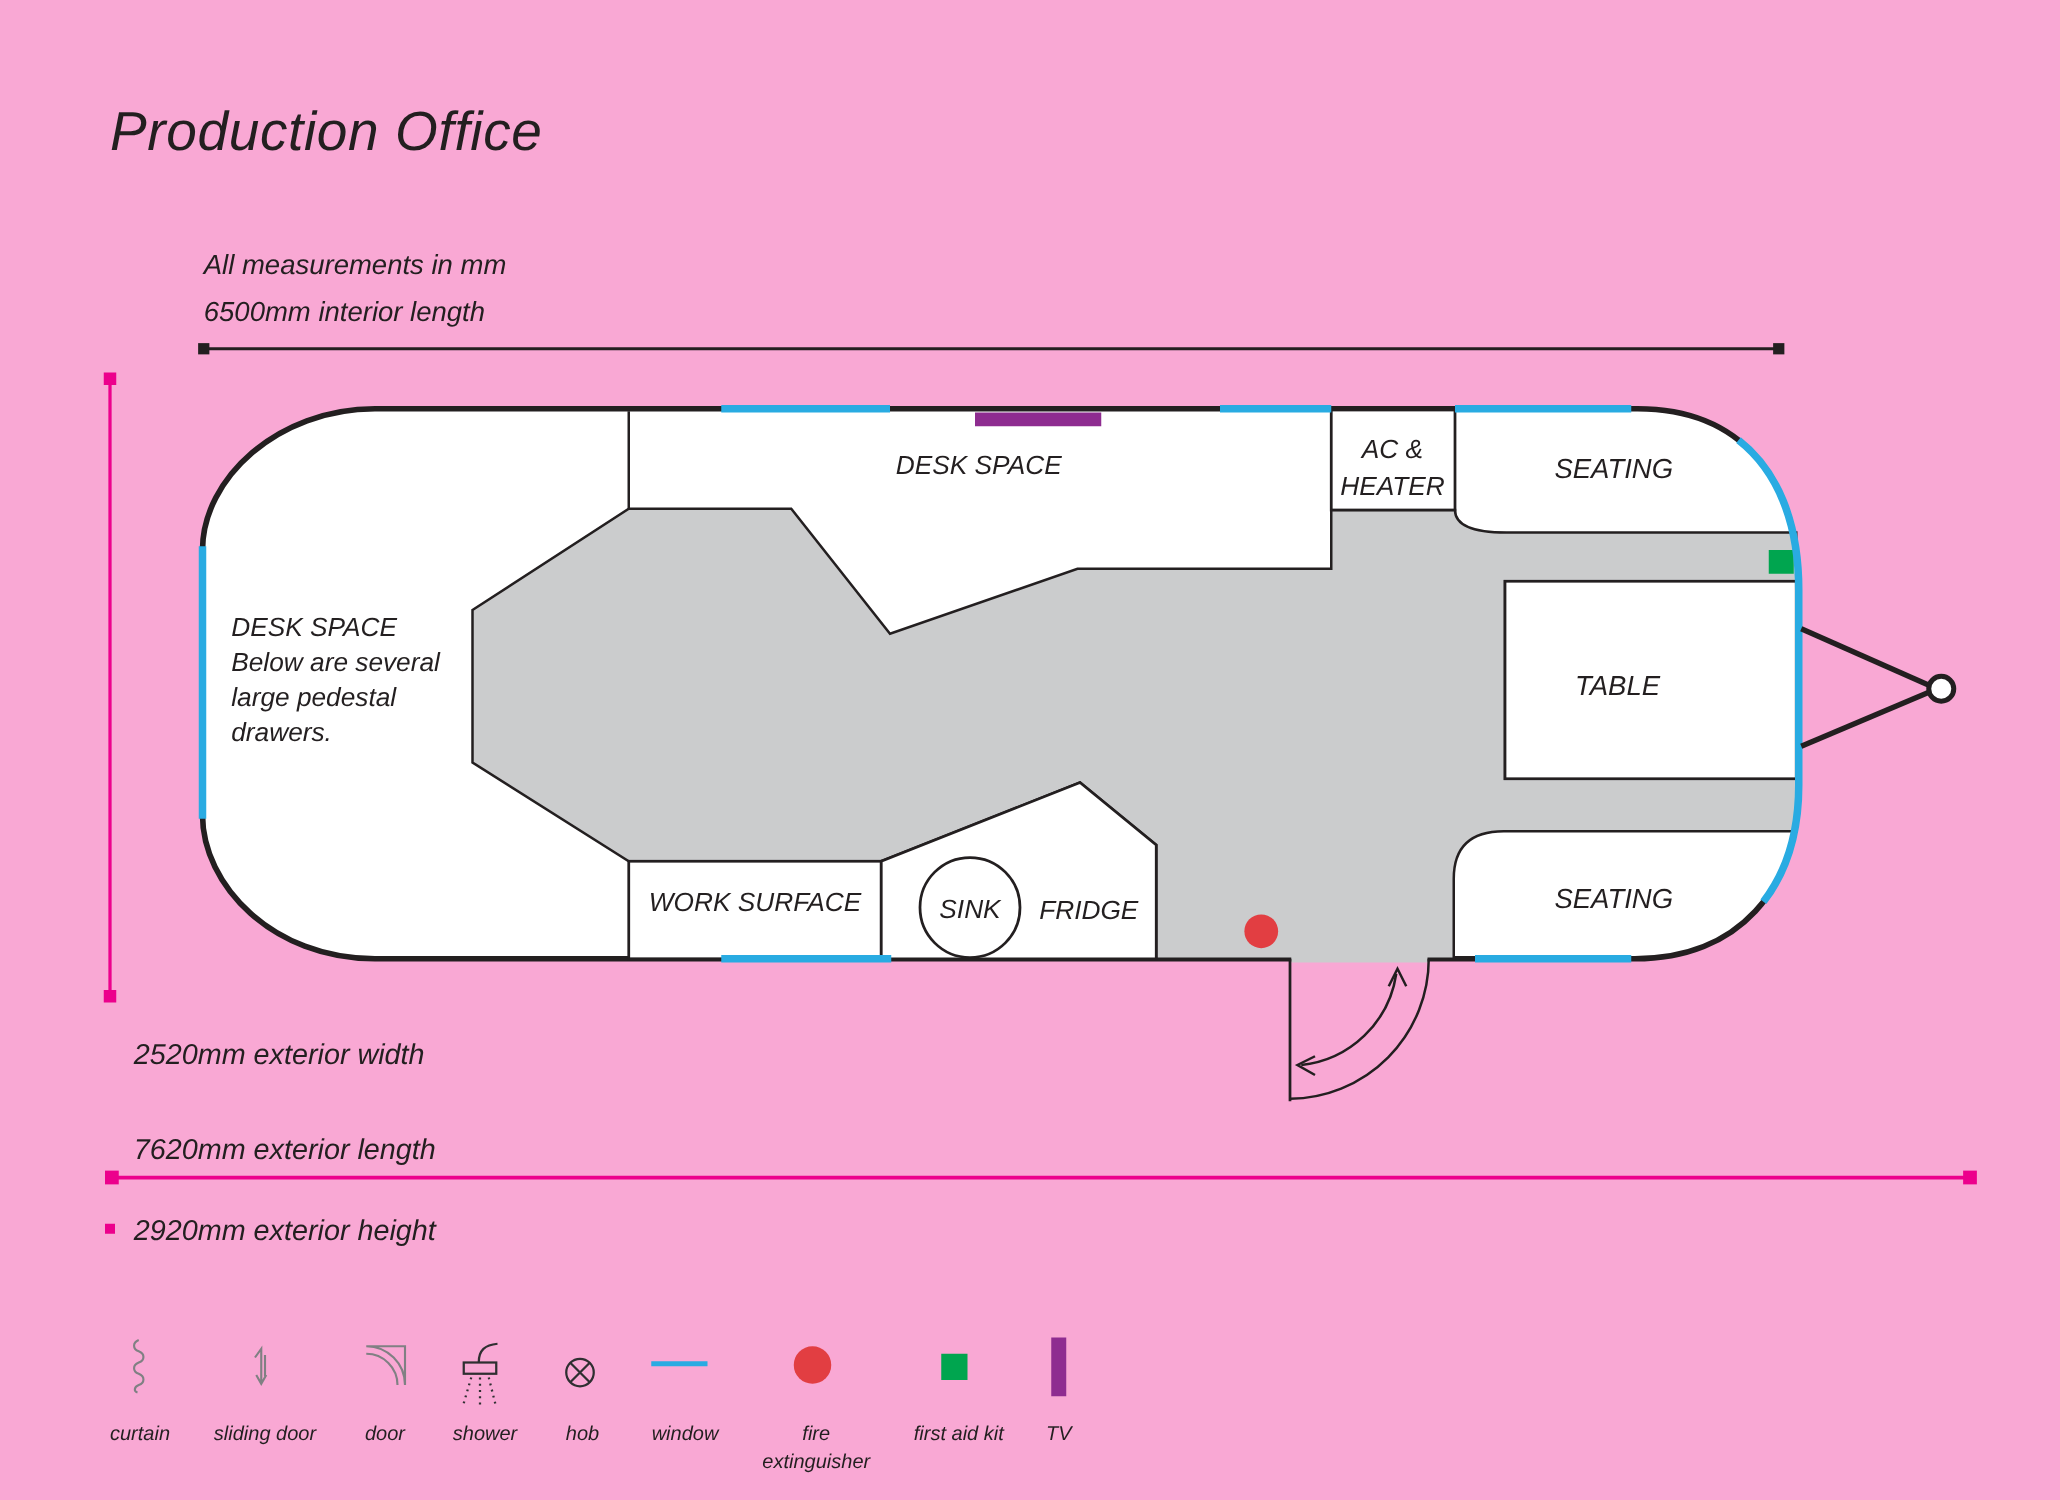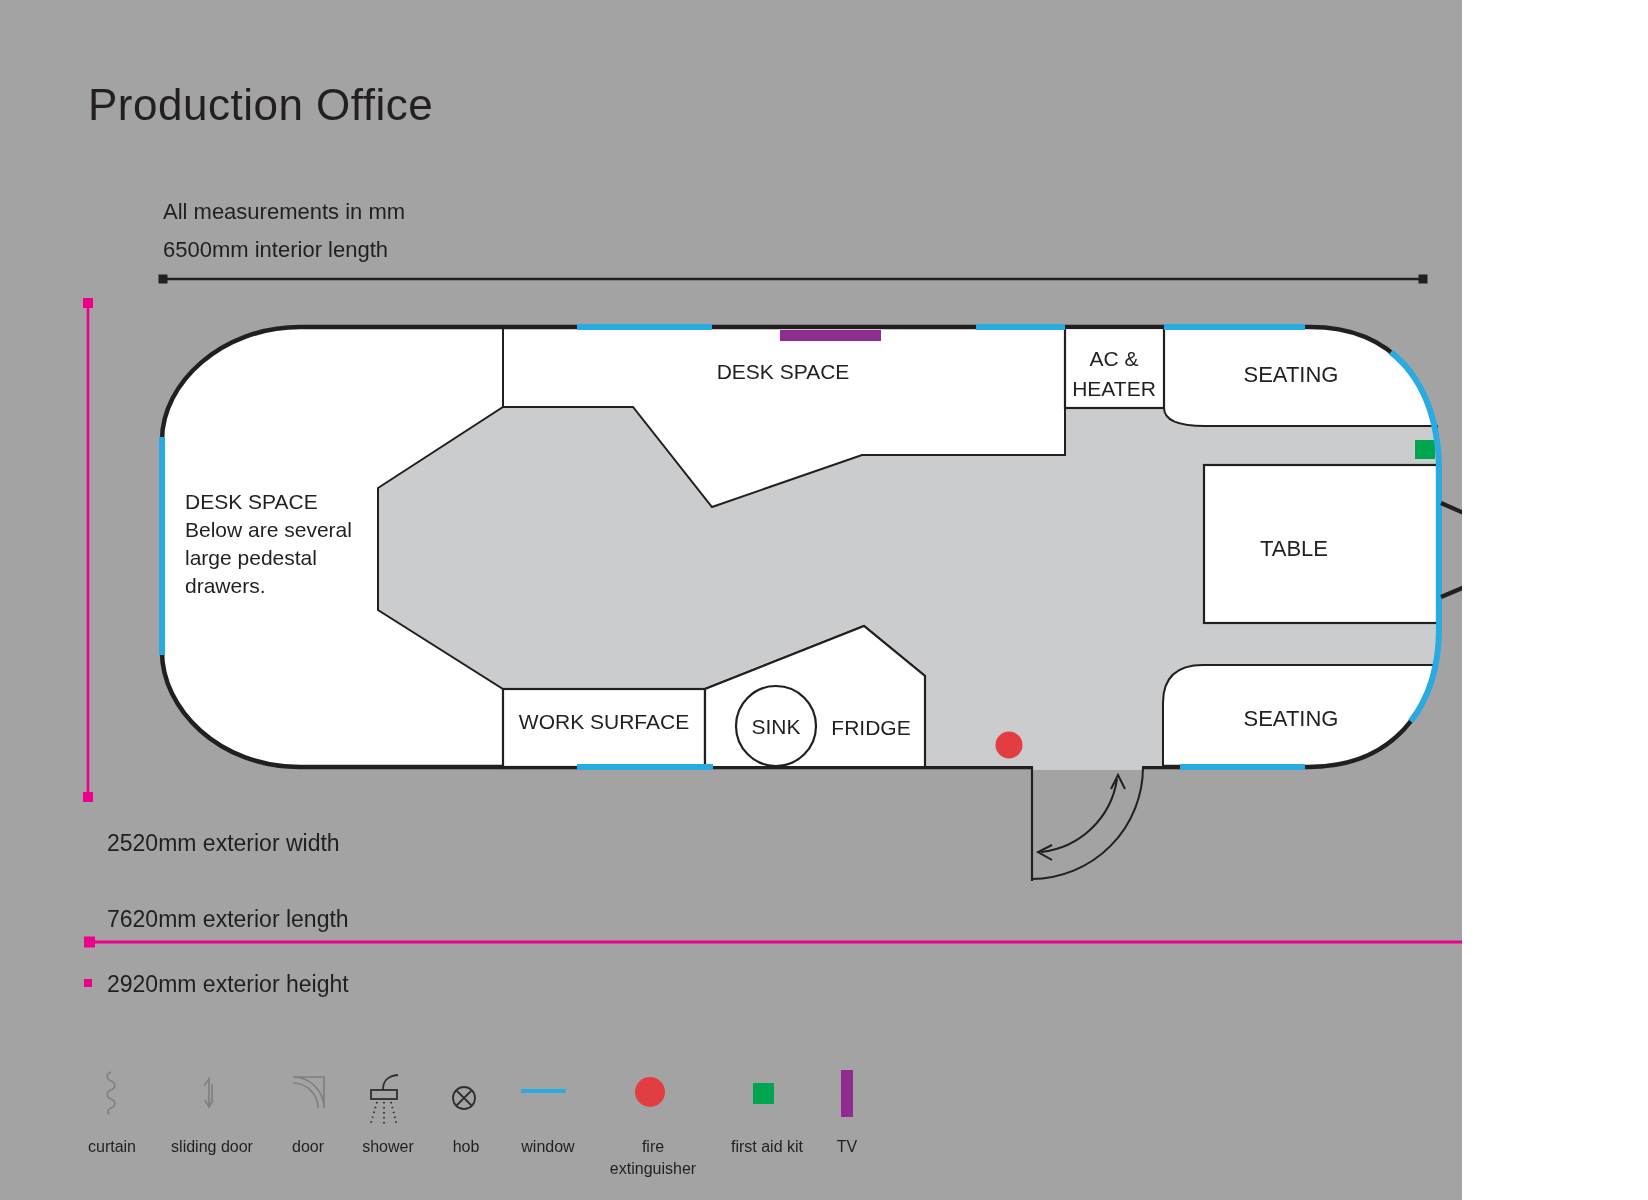--- a/index.html
+++ b/index.html
@@ -1,16 +1,16 @@
 <!DOCTYPE html>
 <html><head>
 <meta charset="utf-8">
 <style>
   html,body{margin:0;padding:0;background:#ffffff;}
-  .page{width:1462px;height:1200px;position:relative;background:#a3a3a3;overflow:hidden;}
+  .page{width:1648px;height:1200px;position:relative;background:#f9a8d4;overflow:hidden;font-style:italic;}
   svg{display:block;}
   text{font-family:"Liberation Sans", sans-serif;fill:#231f20;}
   .t-title{font-size:44px;letter-spacing:0.5px;}
   .t-note{font-size:22px;}
   .t-area{font-size:21px;}
   .t-area-lg{font-size:22px;}
   .t-pink{font-size:23px;}
   .t-legend{font-size:16px;}
   .mid{text-anchor:middle;}
   .wall{stroke:#231f20;}

